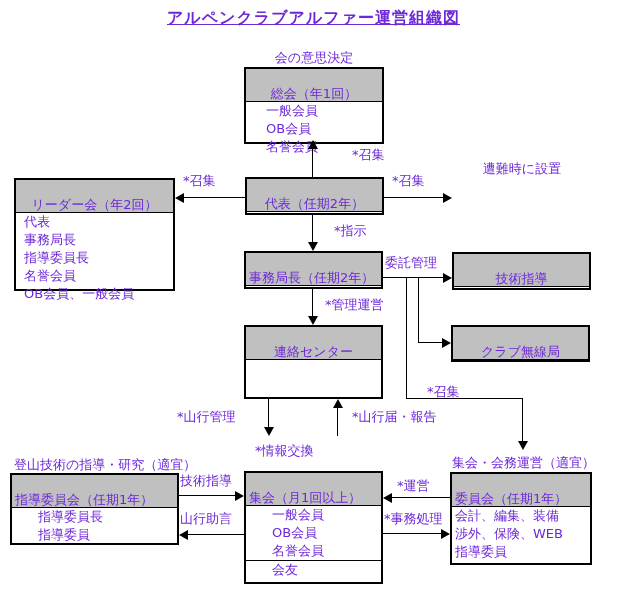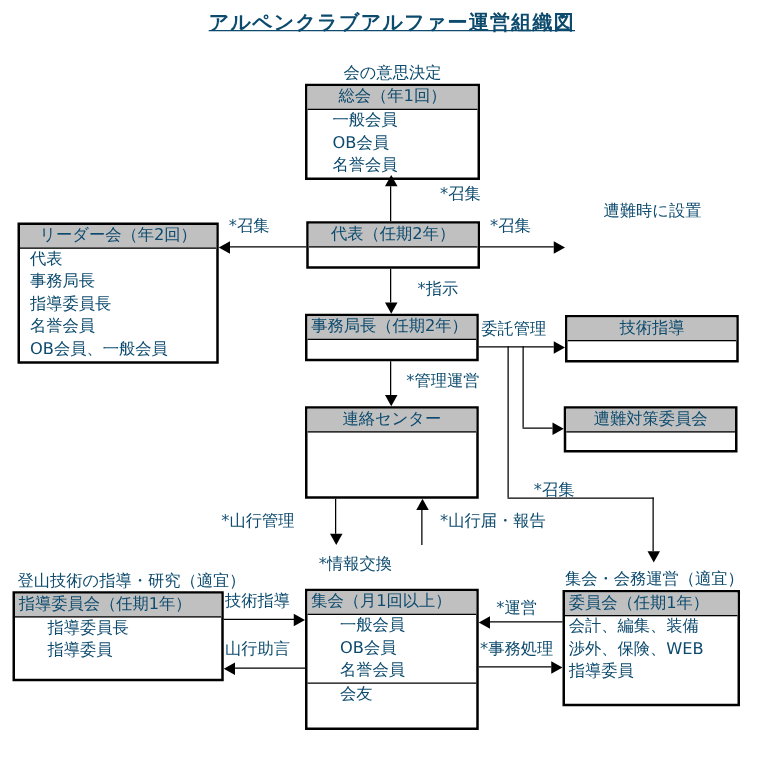--- a/index.html
+++ b/index.html
@@ -1,37 +1,37 @@
 <!DOCTYPE html>
 <html><head>
 <meta charset="utf-8">
 <style>
   html,body{margin:0;padding:0;background:#fff;}
   #stage{
     position:relative;width:627px;height:608px;background:#ffffff;
     font-family:"DejaVu Sans","Liberation Sans",sans-serif;
-    color:#0c4a6e;overflow:hidden;
+    color:#6d28d9;overflow:hidden;
   }
   .title{
     position:absolute;top:8px;left:0;width:627px;text-align:center;
     font-size:16px;font-weight:bold;text-decoration:underline;letter-spacing:1px;
   }
   .caption{
     position:absolute;font-size:13px;white-space:nowrap;
   }
   .caption.center{text-align:center;}
   .caption.underlined{}
   .box{
     position:absolute;border:2px solid #000;background:#fff;
     box-sizing:border-box;font-size:13px;
   }
   .hdr{
     background:#c0c0c0;border-bottom:1px solid #000;
     line-height:18px;height:19px;box-sizing:border-box;
-    padding:0 3px;white-space:nowrap;overflow:hidden;
+    padding:16px 3px;white-space:nowrap;overflow:hidden;
   }
   .hdr.center{text-align:center;}
   .row{line-height:18px;height:18px;white-space:nowrap;overflow:hidden;}
   .row.ind{padding-left:20px;}
   .row.ind2{padding-left:26px;}
   .row.flush{padding-left:3px;}
   .row.divider{border-top:1px solid #000;}
   .spacer15{height:15px;}
   .lv{position:absolute;width:1px;background:#000;}
   .lh{position:absolute;height:1px;background:#000;}
@@ -84,21 +84,21 @@
   <div class="box" style="left:452px;top:252px;width:139px;height:38px;">
     <div class="hdr center">技術指導</div>
     <div class="spacer15"></div>
   </div>
 
   <div class="box" style="left:244px;top:325px;width:139px;height:74px;">
     <div class="hdr center">連絡センター</div>
   </div>
 
   <div class="box" style="left:451px;top:325px;width:139px;height:37px;">
-    <div class="hdr center">遭難対策委員会</div>
+    <div class="hdr center">クラブ無線局</div>
     <div class="spacer15"></div>
   </div>
 
   <div class="box" style="left:10px;top:473px;width:169px;height:72px;">
     <div class="hdr">指導委員会（任期1年）</div>
     <div class="row ind2">指導委員長</div>
     <div class="row ind2">指導委員</div>
   </div>
 
   <div class="box" style="left:244px;top:471px;width:139px;height:113px;">

